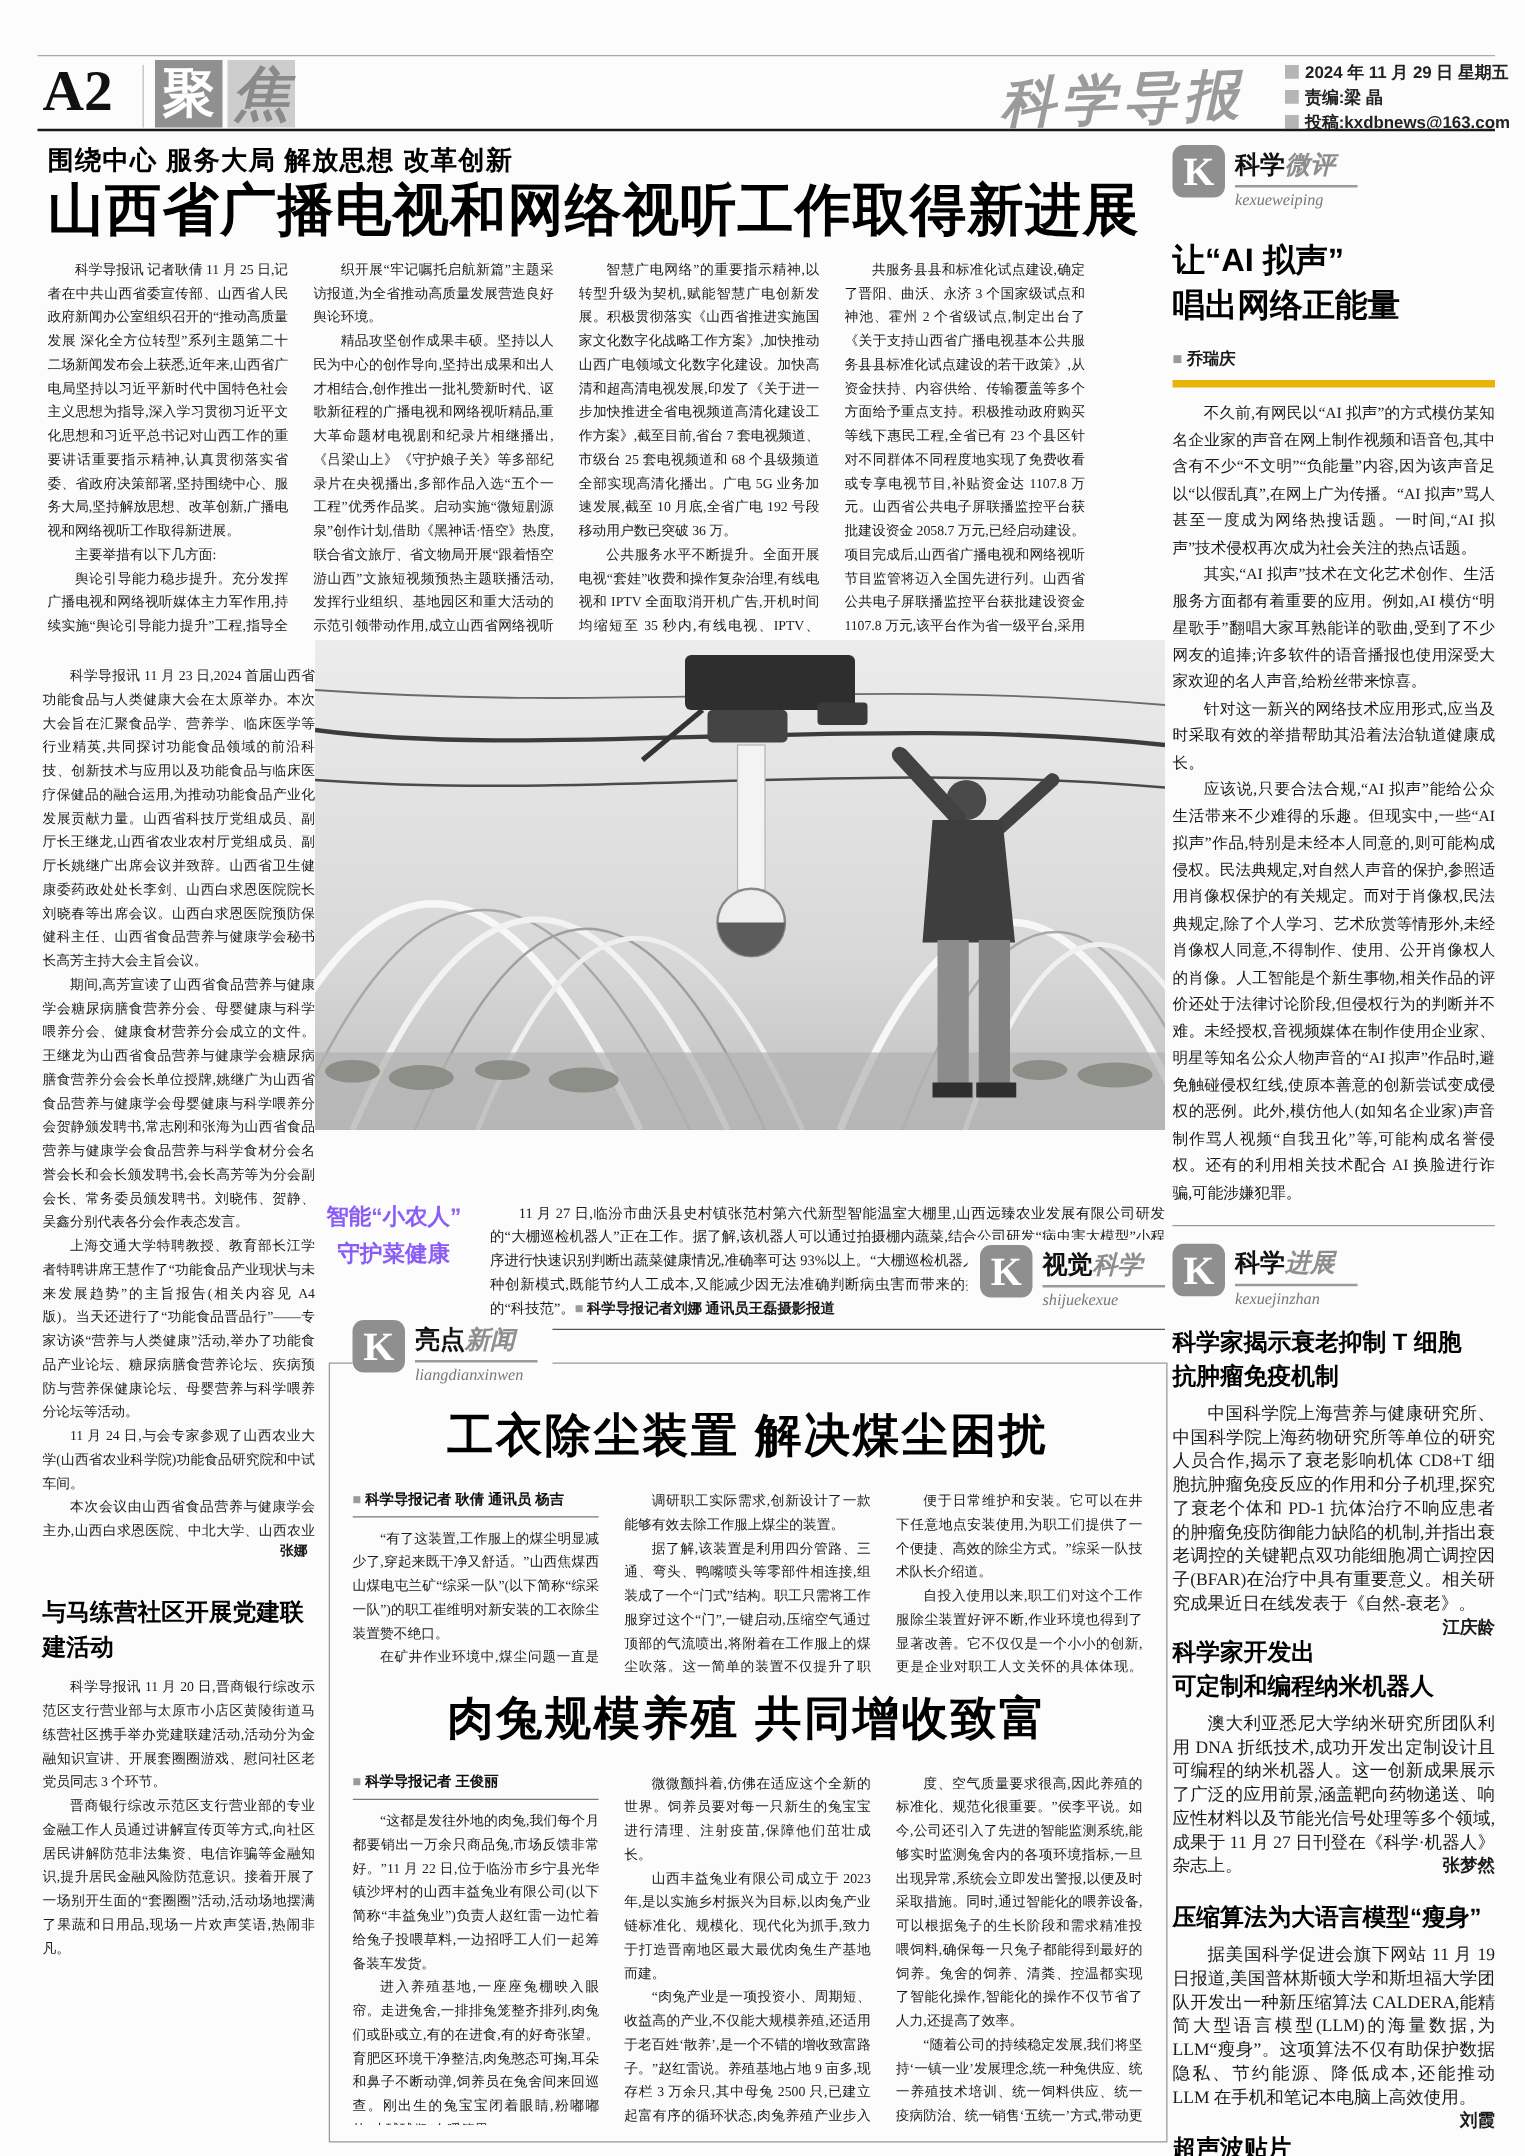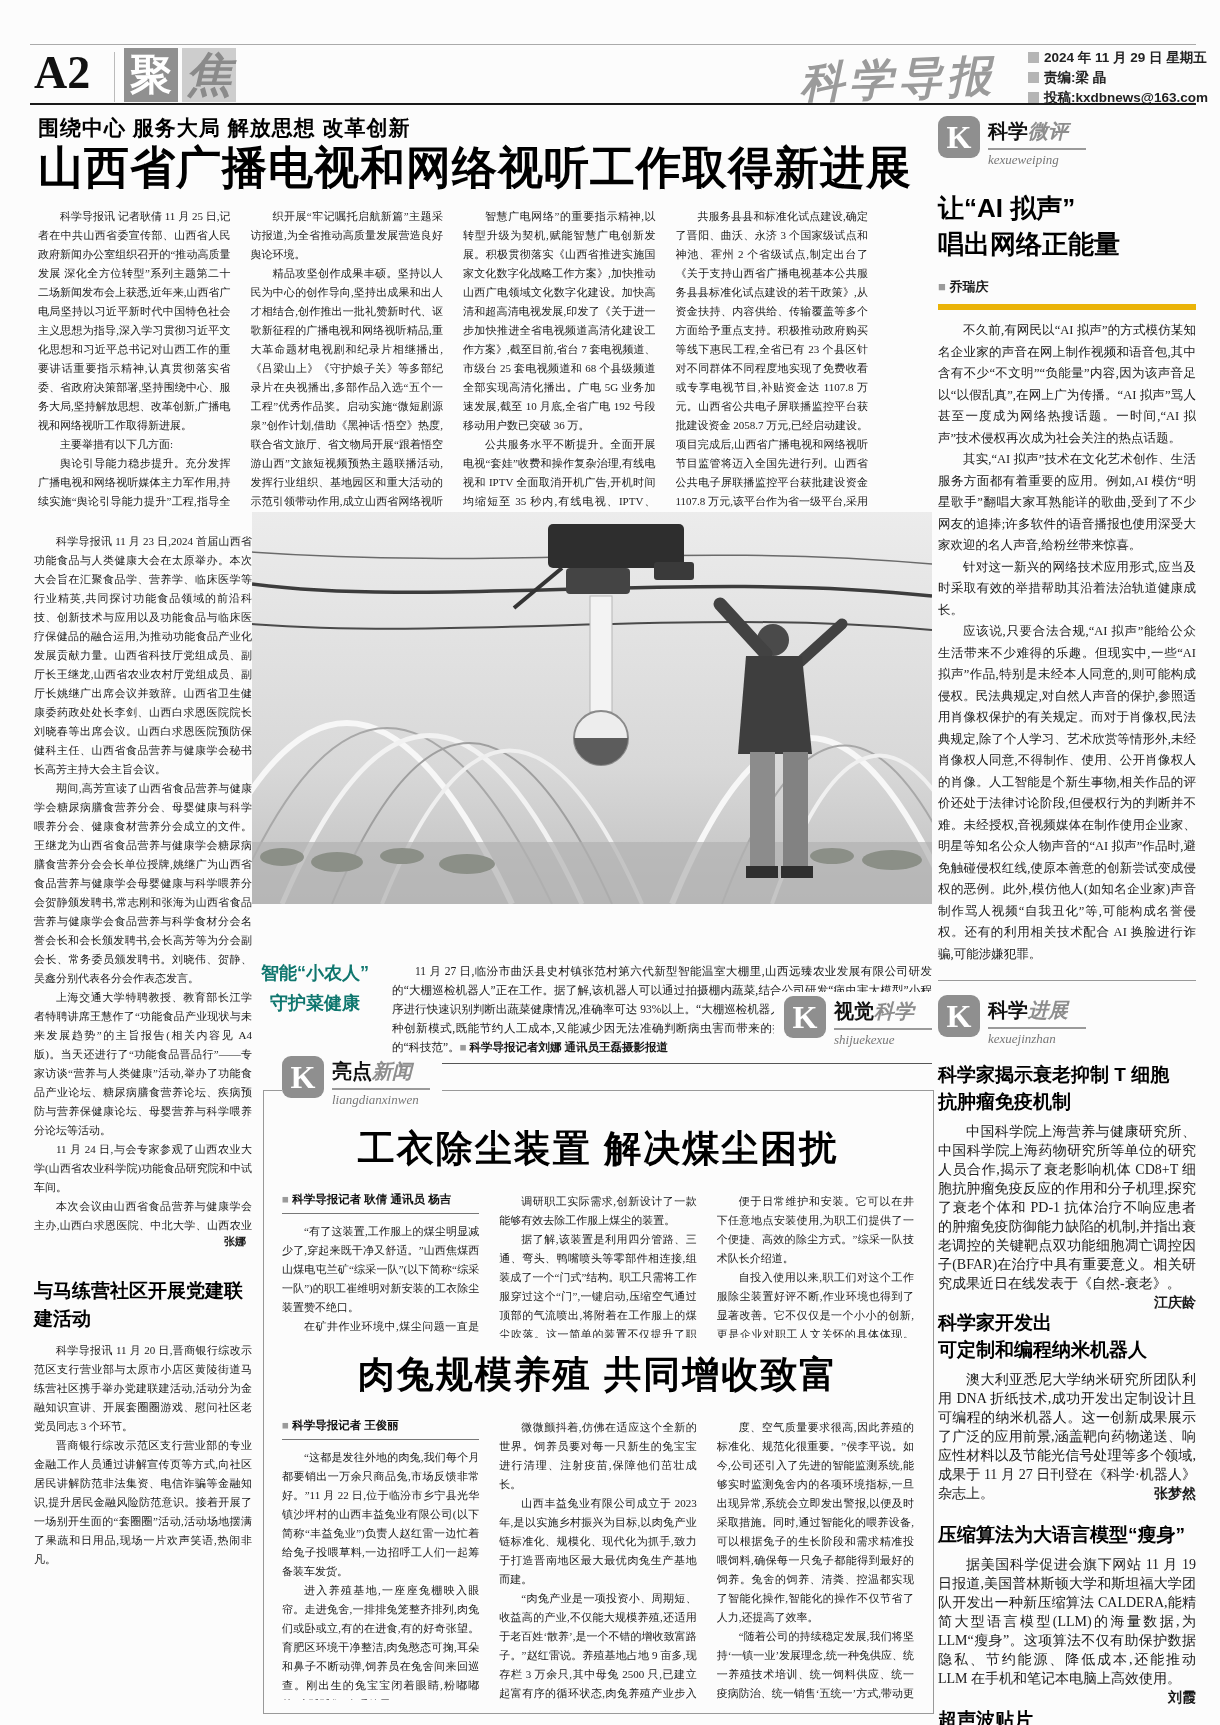--- a/index.html
+++ b/index.html
@@ -30,21 +30,21 @@
   
   .sect{display:flex;align-items:flex-start;gap:8px;background:#fcfcfc;}
   .klogo{width:42px;height:42px;background:#8f8f8f;border-radius:9px;color:#fff;flex:none;
          display:flex;align-items:center;justify-content:center;font:bold 32px "Liberation Serif",serif;}
   .secttxt{padding-top:2px;}
   .sectcn{font:bold 20px "Liberation Sans",sans-serif;color:#111;border-bottom:2px solid #9a9a9a;
           padding-bottom:3px;padding-right:18px;white-space:nowrap;}
   .sectcn .script{font-family:"Liberation Serif",serif;font-style:italic;color:#8d8d8d;font-weight:bold;}
   .sectpy{font:italic 13px "Liberation Serif",serif;color:#777;margin-top:2px;}
   
-  .caplabel{font:800 18px/30px "Liberation Sans",sans-serif;text-align:center;color:#0f766e;}
+  .caplabel{font:800 18px/30px "Liberation Sans",sans-serif;text-align:center;color:#8b5cf6;}
   .captxt{font-size:11.5px;line-height:19px;text-align:justify;border-bottom:1px solid #555;padding-bottom:6px;}
   .captxt .credit{font-weight:bold;}
   .captxt .sq{color:#9a9a9a;}
   
   .lbox{border:1px solid #999;}
   .artbig{font:900 37px "Liberation Sans",sans-serif;letter-spacing:2px;text-align:center;color:#000;white-space:nowrap;}
   
   .side{width:258px;}
   .aititle{font:900 26px/36px "Liberation Sans",sans-serif;color:#000;}
   .aibyline{font:bold 13px "Liberation Sans",sans-serif;border-bottom:6px solid #eab308;padding-bottom:8px;margin-top:16px;}

